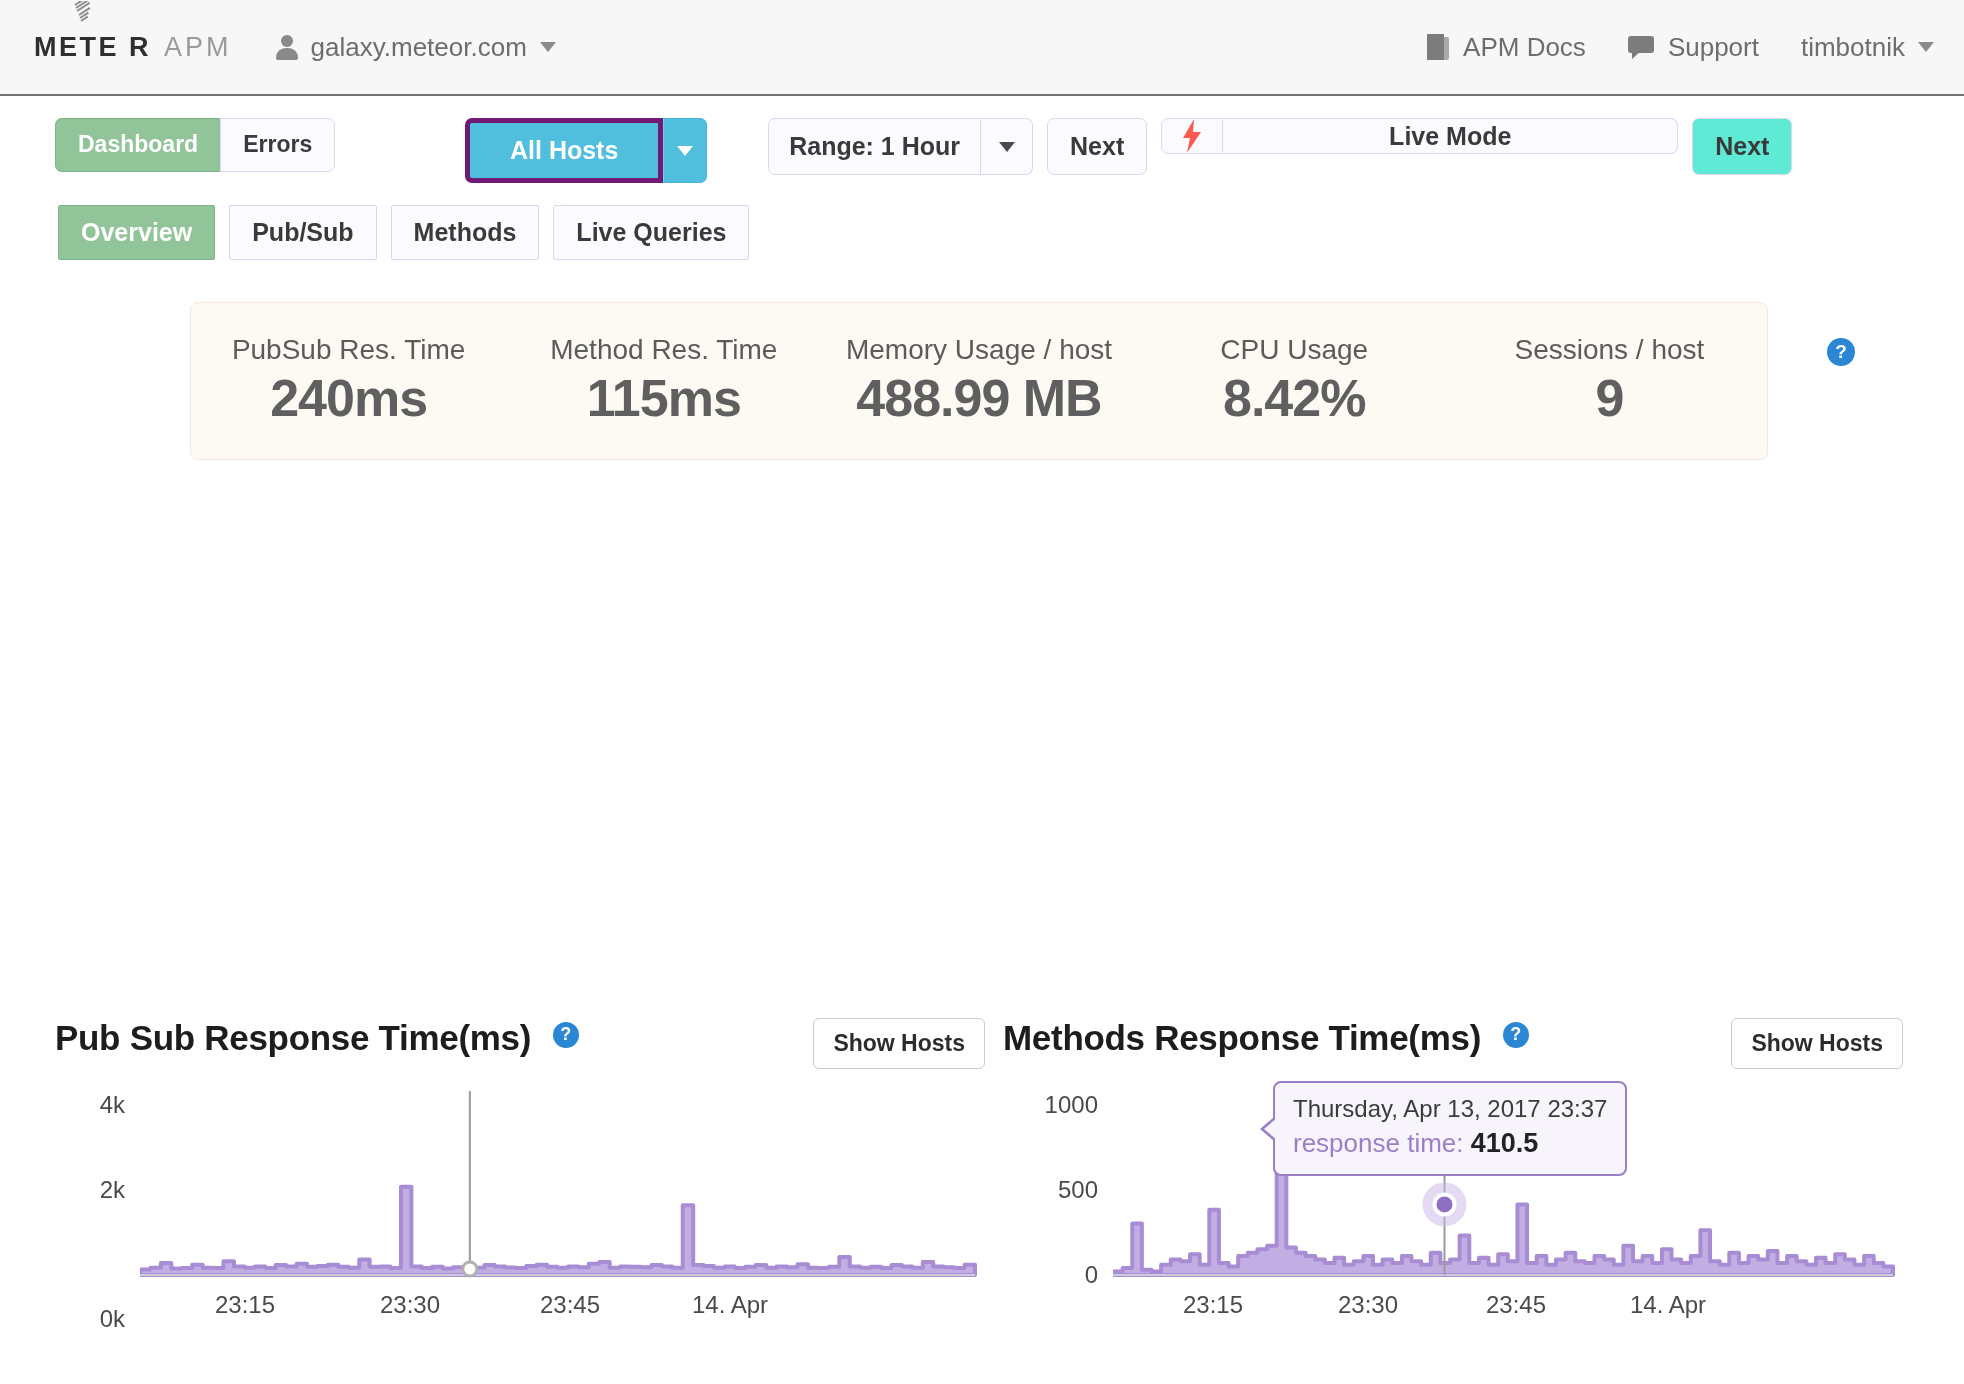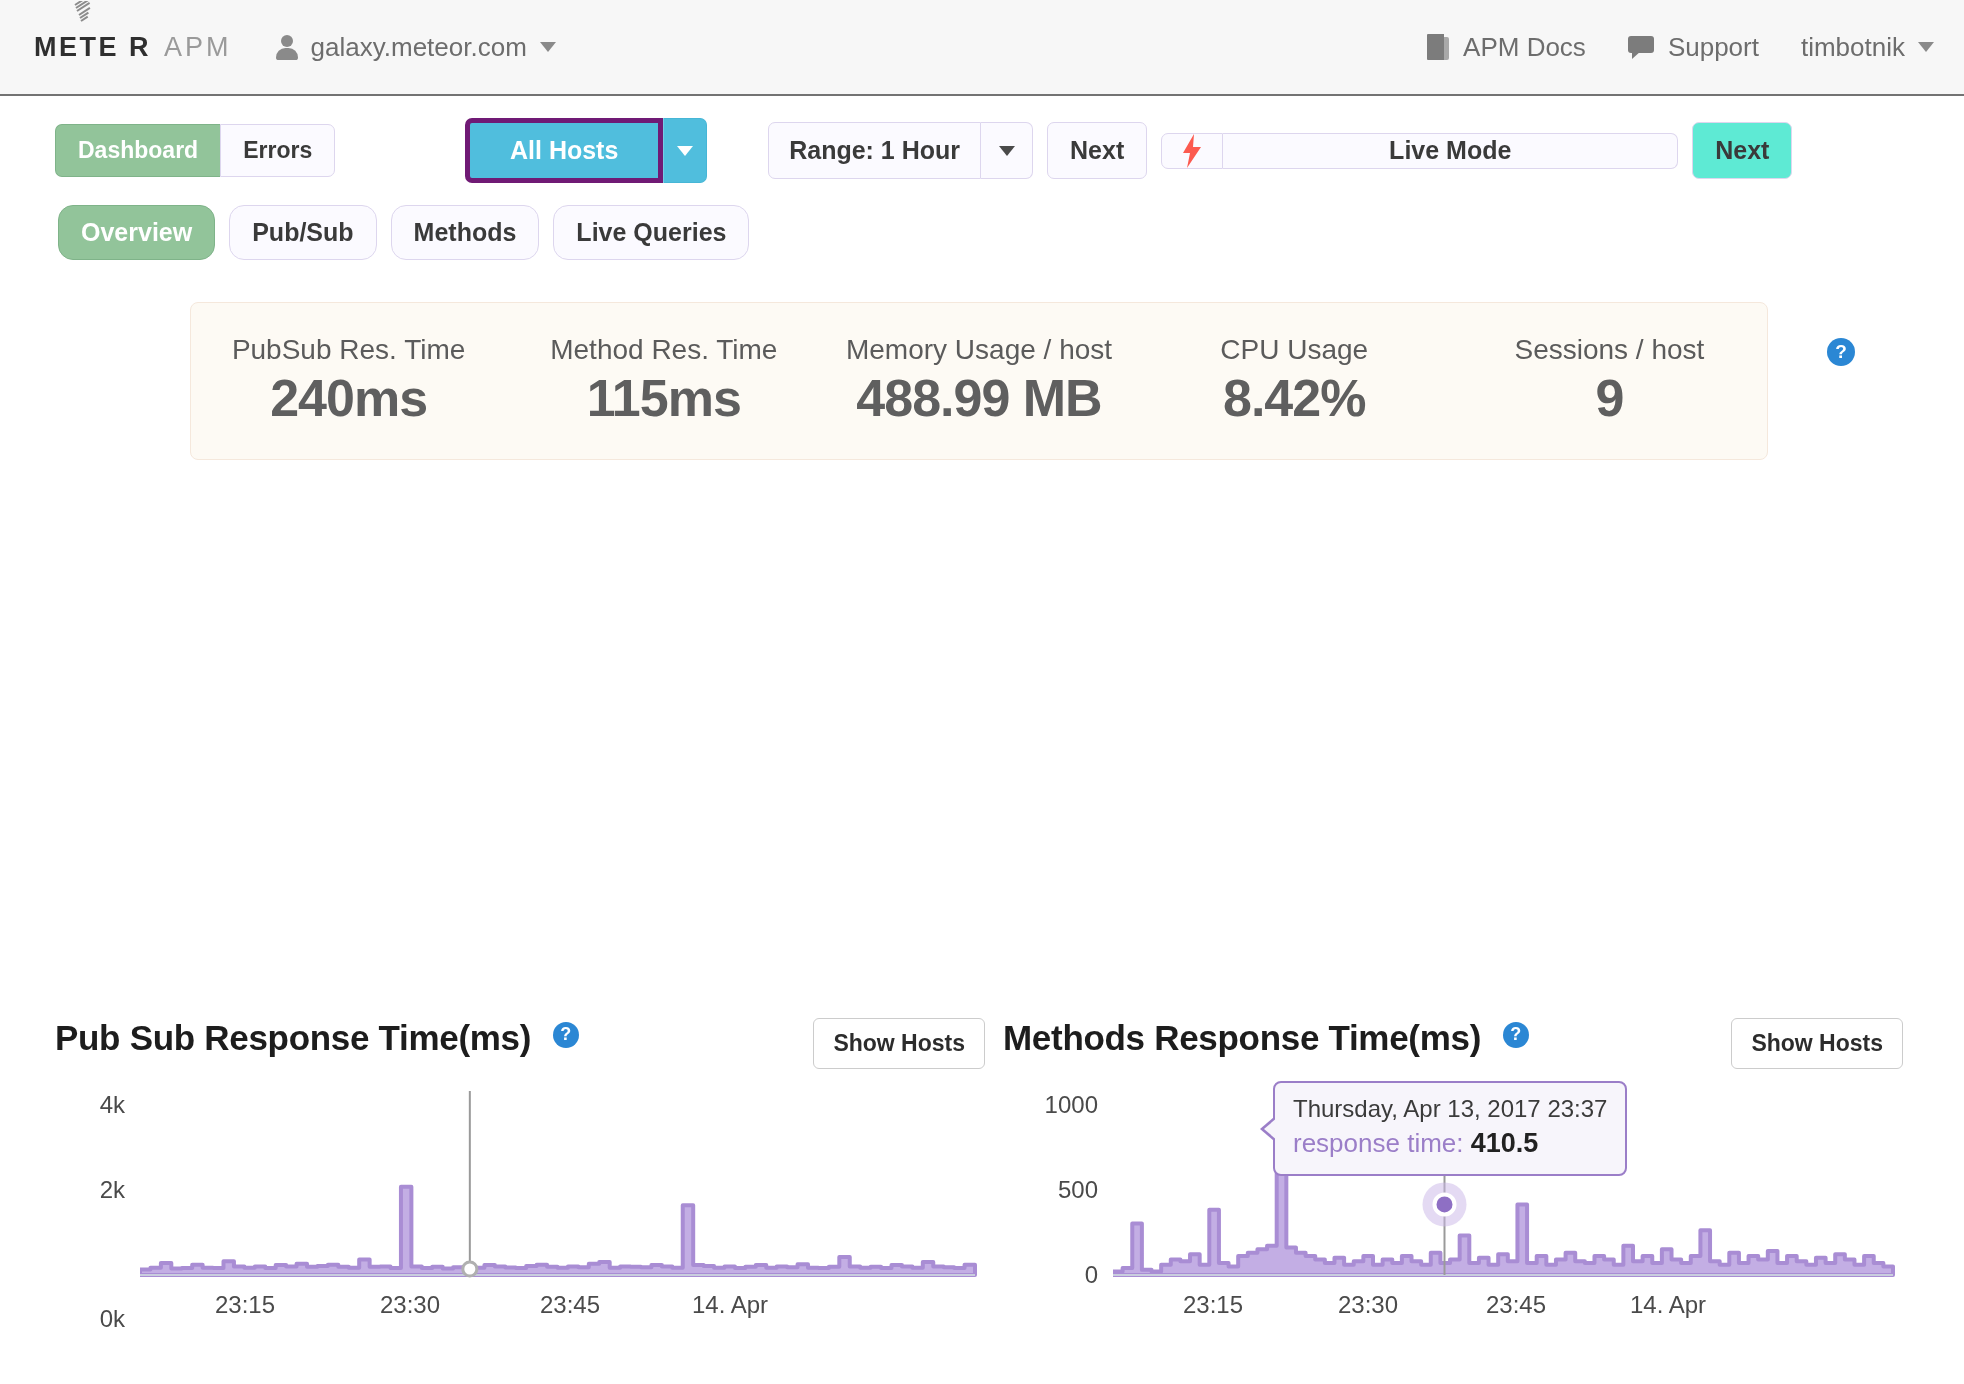--- a/index.html
+++ b/index.html
@@ -77,21 +77,21 @@
   }
   .bubble-icon::after{
     content:""; position:absolute; left:4px; top:15px; width:0; height:0;
     border-left:0 solid transparent; border-right:9px solid transparent;
     border-top:8px solid #7c7c7c;
   }
   .user-menu { display:flex; align-items:center; gap:13px; font-size:26px; color:#6d6d6d; cursor:pointer;}
 
   
   .toolbar {
-    display:flex; align-items:center; padding: 22px 34px 0 55px; gap: 0;
+    display:flex; align-items:flex-start; padding: 22px 34px 0 55px; gap: 0;
   }
   .btn {
     font-family:"Liberation Sans", sans-serif;
     font-size: 23px; font-weight: bold;
     border-radius: 7px;
     border: 1px solid #ddd6ee;
     background: #fbfaff;
     color: #3a3a3a;
     padding: 12px 22px;
     cursor: pointer;
@@ -150,21 +150,21 @@
   }
   .nextbtn {
     border:1px solid #ddd6ee; background:#5eead4; border-radius:7px;
     font-size:25px; font-weight:bold; color:#3a3a3a; padding:13px 22px; cursor:pointer;
     margin-left:14px;
   }
 
   
   .tabs { display:flex; gap: 14px; padding: 22px 0 0 58px; }
   .tab {
-    font-size:25px; font-weight:bold; border-radius:15px; padding: 12px 22px;
+    font-size:25px; font-weight:bold; border-radius:2px; padding: 12px 22px;
     border:1px solid #ddd6ee; background:#fbfaff; color:#3a3a3a; cursor:pointer;
   }
   .tab.active { background:#92c49a; border-color:#7fb389; color:#ffffff; }
 
   
   .stats {
     margin: 42px 0 0 190px;
     width: 1578px; height: 158px;
     background: #fdfaf4;
     border: 1px solid #f5e8dc;

